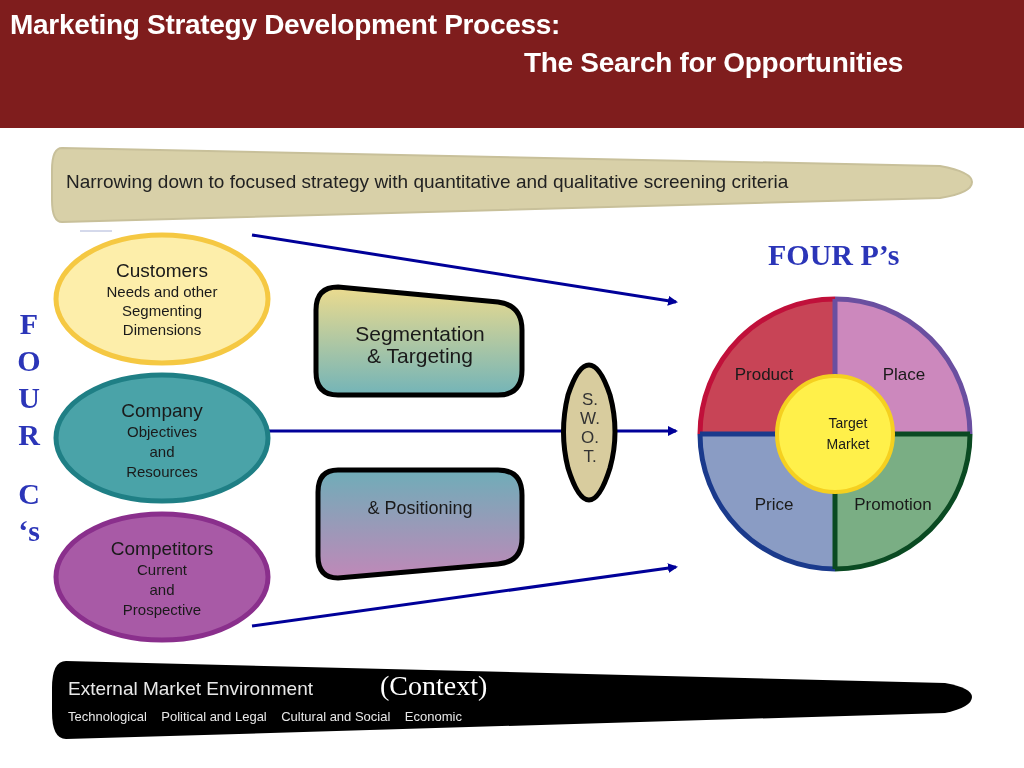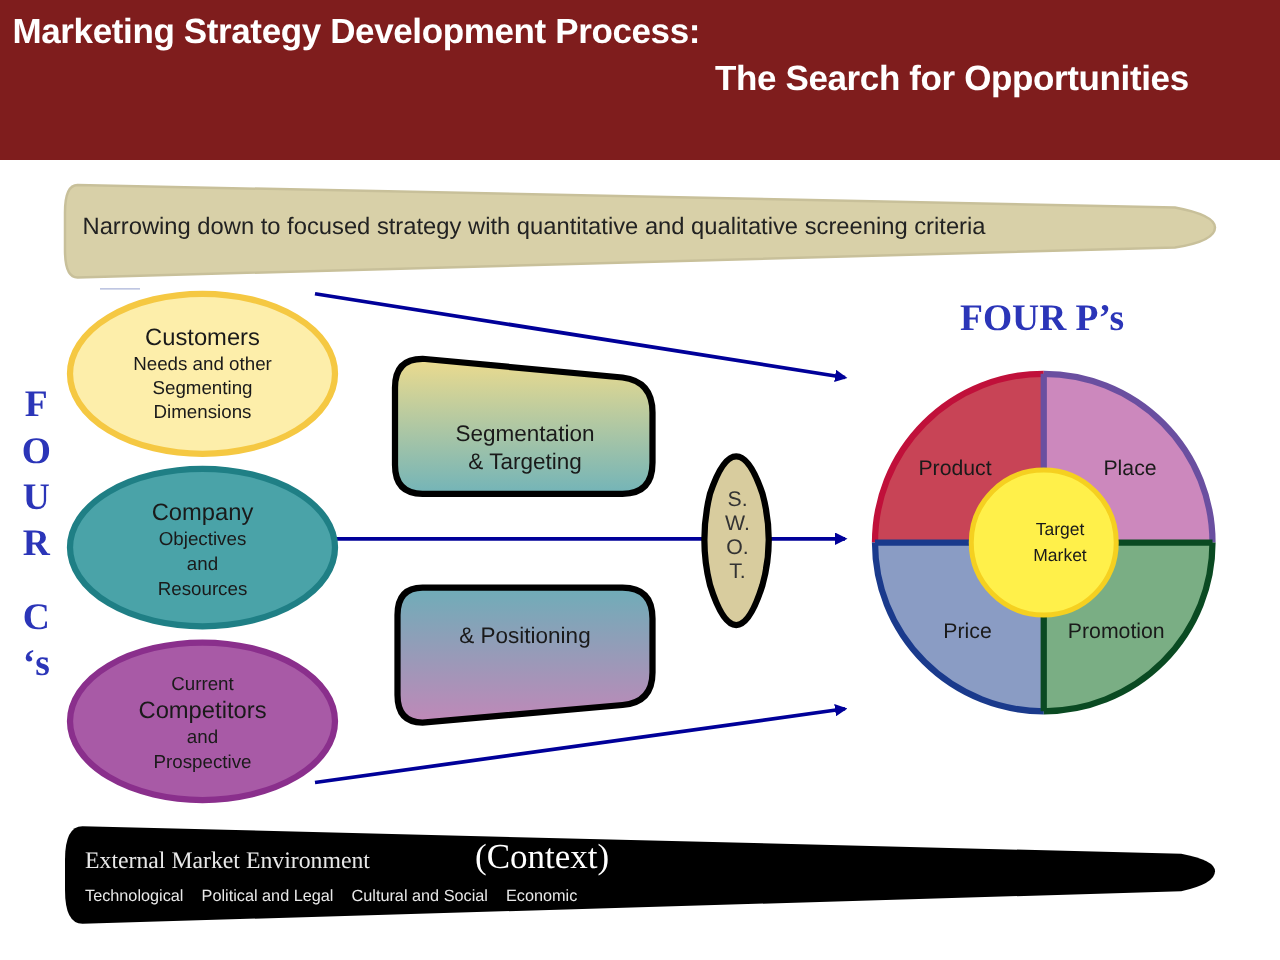--- a/index.html
+++ b/index.html
@@ -1,19 +1,19 @@
 <!DOCTYPE html>
 <html><head>
 <meta charset="utf-8">
 <style>
   html, body { margin:0; padding:0; }
   body { width:1024px; height:768px; position:relative; overflow:hidden; background:#ffffff; font-family:"Liberation Sans", sans-serif; }
   .header { position:absolute; left:0; top:0; width:1024px; height:128px; background:#7f1d1d; }
   .title1 { position:absolute; left:10px; top:9px; color:#fff; font-weight:bold; font-size:28px; letter-spacing:-0.3px; }
-  .title2 { position:absolute; left:524px; top:47px; color:#fff; font-weight:bold; font-size:28px; letter-spacing:-0.3px;margin-left:48px; }
+  .title2 { position:absolute; left:524px; top:47px; color:#fff; font-weight:bold; font-size:28px; letter-spacing:-0.3px; }
   svg.diagram { position:absolute; left:0; top:0; }
   .lbl { position:absolute; text-align:center; color:#1a1a1a; font-family:"Liberation Sans", sans-serif; }
   .fourc { position:absolute; left:14px; top:305px; width:30px; color:#2b35b8; font-family:"Liberation Serif", serif; font-weight:bold; font-size:30px; text-align:center; line-height:37px; }
   .fourp { position:absolute; left:768px; top:238px; color:#2b35b8; font-family:"Liberation Serif", serif; font-weight:bold; font-size:30px; }
 </style>
 </head>
 <body>
 
 <div class="header">
   <div class="title1">Marketing Strategy Development Process:</div>
@@ -91,27 +91,27 @@
 </div>
 
 <div class="lbl" style="left:70px; top:400px; width:184px; line-height:20px;">
   <div style="font-size:19px; line-height:22px;">Company</div>
   <div style="font-size:15px;">Objectives</div>
   <div style="font-size:15px;">and</div>
   <div style="font-size:15px;">Resources</div>
 </div>
 
 <div class="lbl" style="left:70px; top:538px; width:184px; line-height:20px;">
+  <div style="font-size:19px; line-height:22px;">Competitors</div>
   <div style="font-size:15px;">Current</div>
-  <div style="font-size:19px; line-height:22px;">Competitors</div>
   <div style="font-size:15px;">and</div>
   <div style="font-size:15px;">Prospective</div>
 </div>
 
-<div class="lbl" style="left:330px; top:323px; width:180px; font-size:18px; line-height:22px;margin-top:13px;">
+<div class="lbl" style="left:330px; top:323px; width:180px; font-size:21px; line-height:22px;">
   <div>Segmentation</div>
   <div>&amp; Targeting</div>
 </div>
 <div class="lbl" style="left:330px; top:497px; width:180px; font-size:18px; line-height:22px;">
   <div>&amp; Positioning</div>
 </div>
 
 <div class="lbl" style="left:572px; top:390px; width:36px; font-size:17px; line-height:19px; color:#333;">
   <div>S.</div>
   <div>W.</div>
@@ -122,20 +122,20 @@
 <div class="fourp">FOUR P’s</div>
 <div class="lbl" style="left:722px; top:365px; width:84px; font-size:17px;">Product</div>
 <div class="lbl" style="left:862px; top:365px; width:84px; font-size:17px;">Place</div>
 <div class="lbl" style="left:732px; top:495px; width:84px; font-size:17px;">Price</div>
 <div class="lbl" style="left:840px; top:495px; width:106px; font-size:17px;">Promotion</div>
 <div class="lbl" style="left:798px; top:413px; width:100px; font-size:14px; line-height:21px;">
   <div>Target</div>
   <div>Market</div>
 </div>
 
-<div class="lbl" style="left:68px; top:678px; font-size:19px; color:#e8e8e8; text-align:left;font-family:Liberation Serif, serif;">External Market Environment</div>
+<div class="lbl" style="left:68px; top:678px; font-size:19px; color:#e8e8e8; text-align:left;">External Market Environment</div>
 <div class="lbl" style="left:380px; top:670px; font-size:28px; color:#ffffff; font-family:'Liberation Serif', serif; text-align:left;">(Context)</div>
 <div class="lbl" style="left:68px; top:709px; font-size:13px; color:#e8e8e8; text-align:right; white-space:nowrap;">
   <span>Technological</span>&nbsp;&nbsp;&nbsp;
   <span>Political and Legal</span>&nbsp;&nbsp;&nbsp;
   <span>Cultural and Social</span>&nbsp;&nbsp;&nbsp;
   <span>Economic</span>
 </div>
 
 </body></html>

